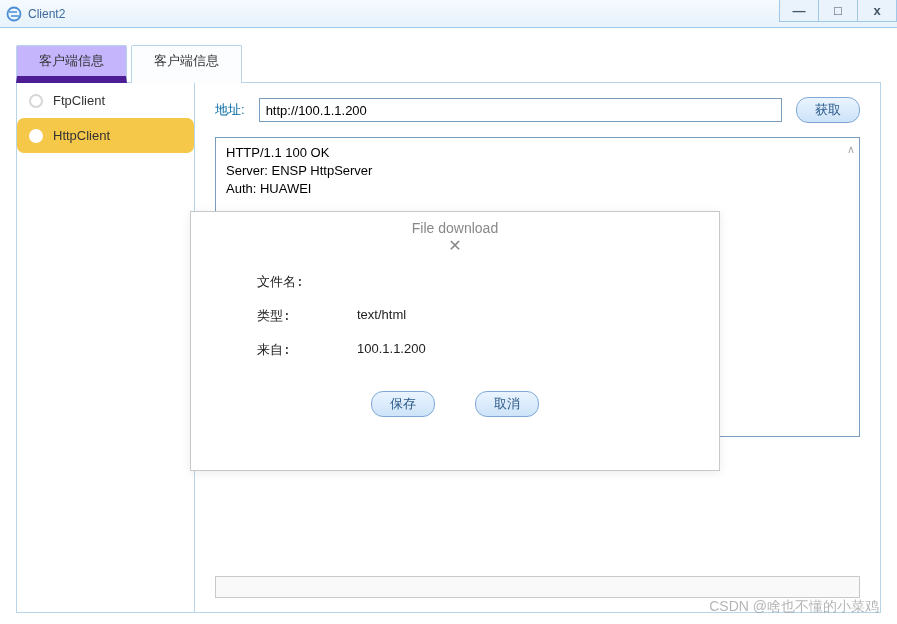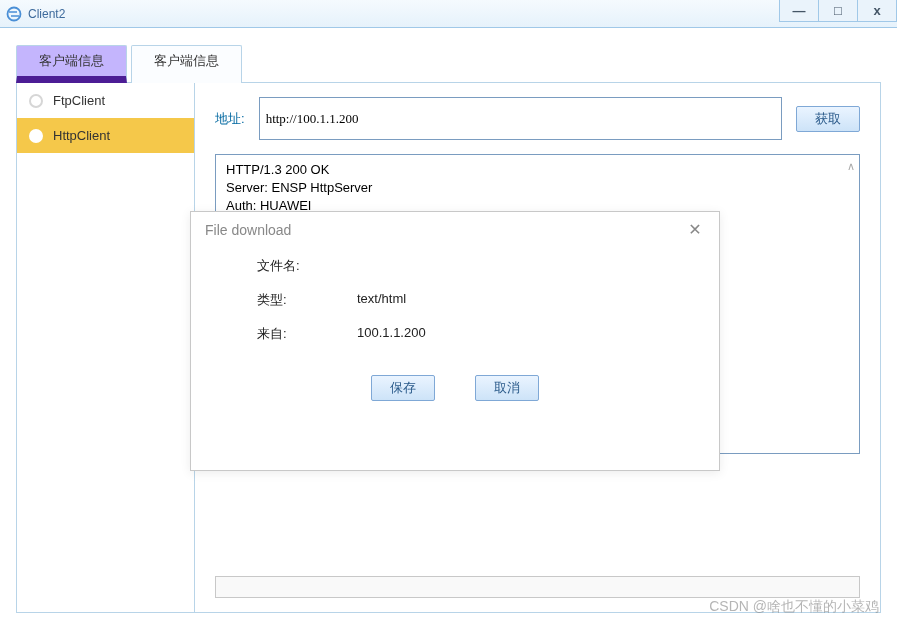--- a/index.html
+++ b/index.html
@@ -90,20 +90,21 @@
     }
     .sb-item {
       display: flex;
       align-items: center;
       padding: 10px 12px;
       cursor: pointer;
       color: #333;
     }
     .sb-item.active {
       background: #f5c84a;
+      border-radius: 7px;
     }
     .sb-bullet {
       width: 14px; height: 14px;
       border-radius: 50%;
       border: 2px solid #d6d6d6;
       background: #fff;
       margin-right: 10px;
     }
     .sb-item.active .sb-bullet {
       border-color: #fff;
@@ -117,33 +118,33 @@
     }
     .addr-row {
       display: flex;
       align-items: center;
       gap: 14px;
       margin-bottom: 14px;
     }
     .addr-label { color: #0369a1; }
     .addr-input {
       flex: 1;
-      height: 43px;
+      height: 24px;
       border: 1px solid #7a9cc0;
       padding: 0 6px;
       font-size: 13px;
-      font-family: Liberation Serif, serif;
+      font-family: Liberation Sans, sans-serif;
     }
     .blue-btn {
       min-width: 64px;
       height: 26px;
       border: 1px solid #7fa8d6;
       background: linear-gradient(to bottom, #eaf4ff, #cde3f8);
       color: #2a5a8a;
-      border-radius: 2px;
+      border-radius: 12px;
       cursor: pointer;
       padding: 0 14px;
       font-size: 13px;
       font-family: inherit;
     }
     .response-box {
       border: 1px solid #7a9cc0;
       height: 300px;
       padding: 6px 10px;
       position: relative;
@@ -172,42 +173,43 @@
       width: 530px;
       height: 260px;
       background: #fff;
       border: 1px solid #c8c8c8;
       box-shadow: 0 2px 10px rgba(0,0,0,.08);
       z-index: 10;
     }
     .dlg-title {
       display: flex;
       align-items: center;
-      justify-content: space-between;
+      justify-content: flex-start;
       padding: 8px 14px 6px;
       color: #888;
       font-size: 14px;
+      flex-direction: column;
     }
     .dlg-close {
       color: #888;
       cursor: pointer;
       font-size: 16px;
       width: 20px; text-align: center;
     }
     .dlg-body {
       padding: 12px 26px 0;
       color: #222;
     }
     .dlg-q { margin-bottom: 20px; }
     .dlg-row {
       display: flex;
       margin-bottom: 16px;
       padding-left: 40px;
     }
-    .dlg-row .k { width: 100px; }
+    .dlg-row .k { width: 100px; font-family: Liberation Mono, monospace; }
     .dlg-row .v { }
     .dlg-actions {
       display: flex;
       justify-content: center;
       gap: 40px;
       margin-top: 32px;
     }
     .watermark {
       position: absolute;
       right: 18px;
@@ -255,21 +257,21 @@
     </div>
 
     <div class="main-panel">
       <div class="addr-row">
         <span class="addr-label">地址:</span>
         <input class="addr-input" value="http://100.1.1.200" style="">
         <button class="blue-btn">获取</button>
       </div>
 
       <div class="response-box">
-        <div>HTTP/1.3 200 OK</div>
+        <div>HTTP/1.1 100 OK</div>
         <div>Server: ENSP HttpServer</div>
         <div>Auth: HUAWEI</div>
         <span class="scroll-hint">∧</span>
       </div>
 
       <div class="progress-bar"></div>
     </div>
   </div>
 
   <div class="dialog">

